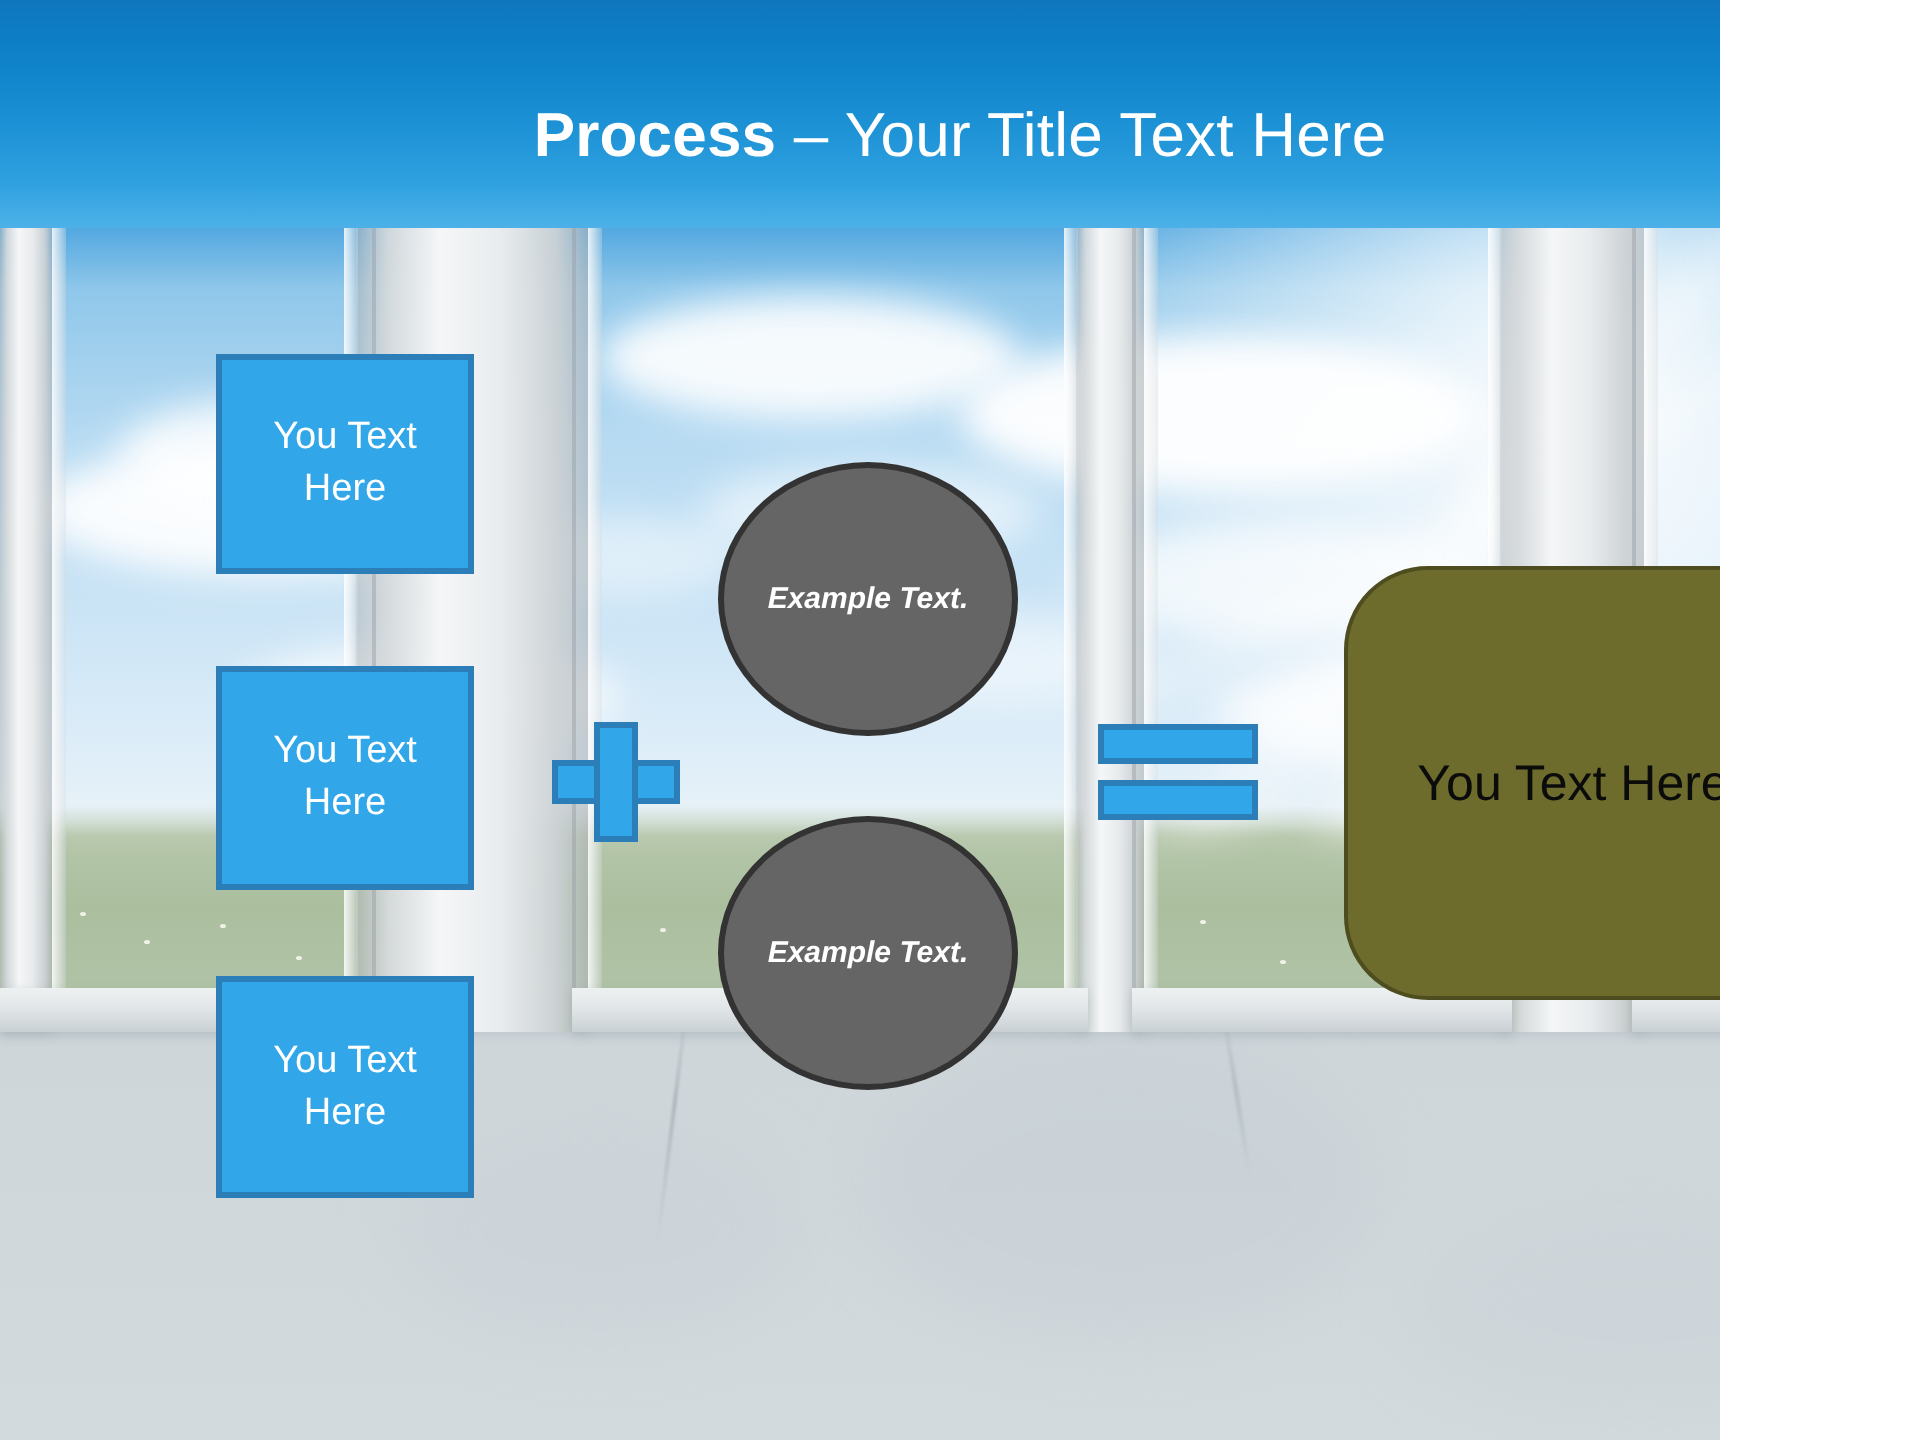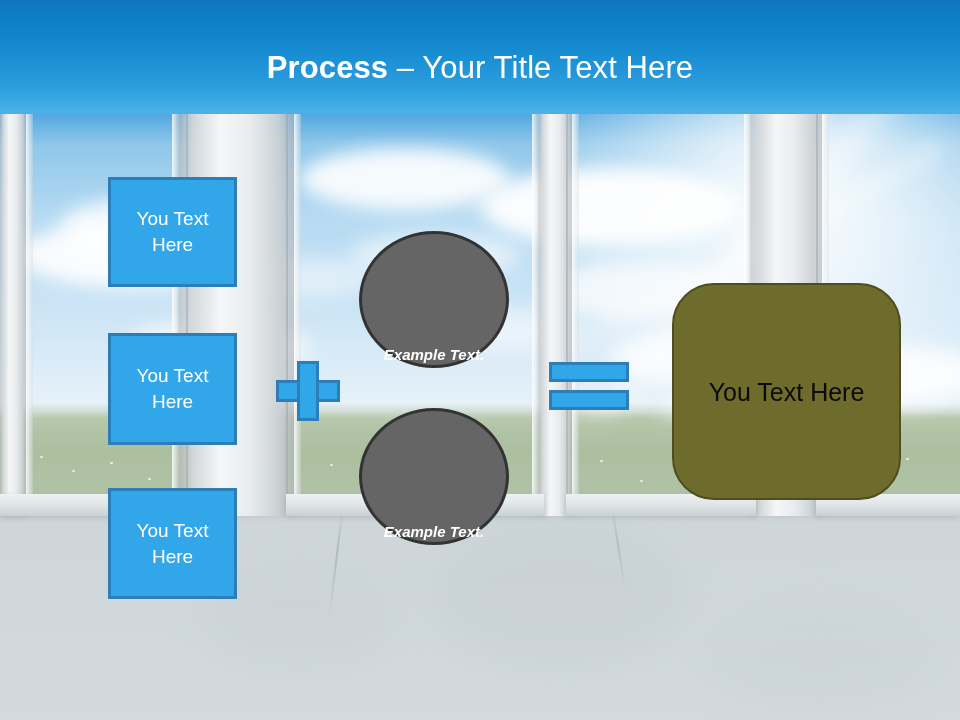--- a/index.html
+++ b/index.html
@@ -6,21 +6,21 @@
     margin: 0;
     padding: 0;
     background: #ffffff;
   }
   body {
     font-family: "Liberation Sans", sans-serif;
   }
 
   #slide {
     position: relative;
-    width: 960px;
+    width: 860px;
     height: 720px;
     overflow: hidden;
     background: #d3dade;
   }
 
   
   .bg-layer {
     position: absolute;
     left: 0; top: 0;
     width: 960px;
@@ -236,21 +236,21 @@
     border-radius: 50%;
     background: #656565;
     border: 3px solid #333333;
     box-sizing: border-box;
     color: #ffffff;
     font-size: 15px;
     line-height: 21px;
     font-weight: 700;
     font-style: italic;
     display: flex;
-    align-items: flex-end;
+    align-items: center;
     justify-content: center;
     text-align: center;
   }
   .cir1 { left: 359px; top: 231px; }
   .cir2 { left: 359px; top: 408px; }
   .circle span { display: block; width: 100%; }
 
   
   .plus-op {
     position: absolute;

